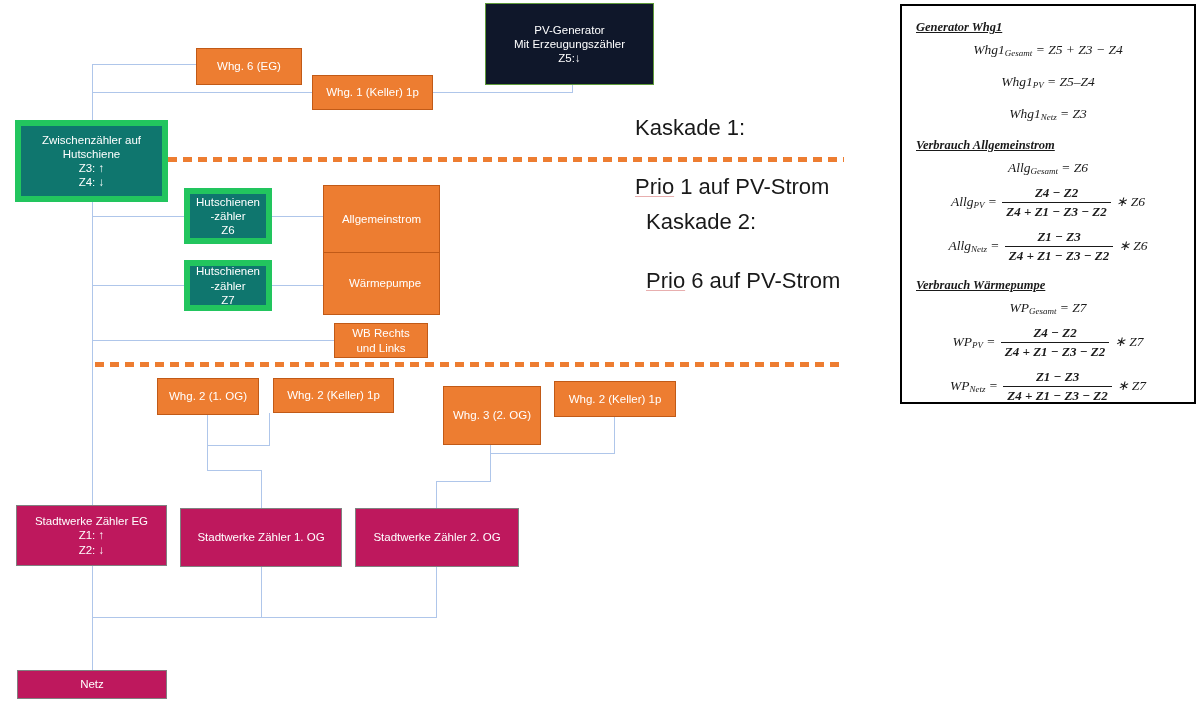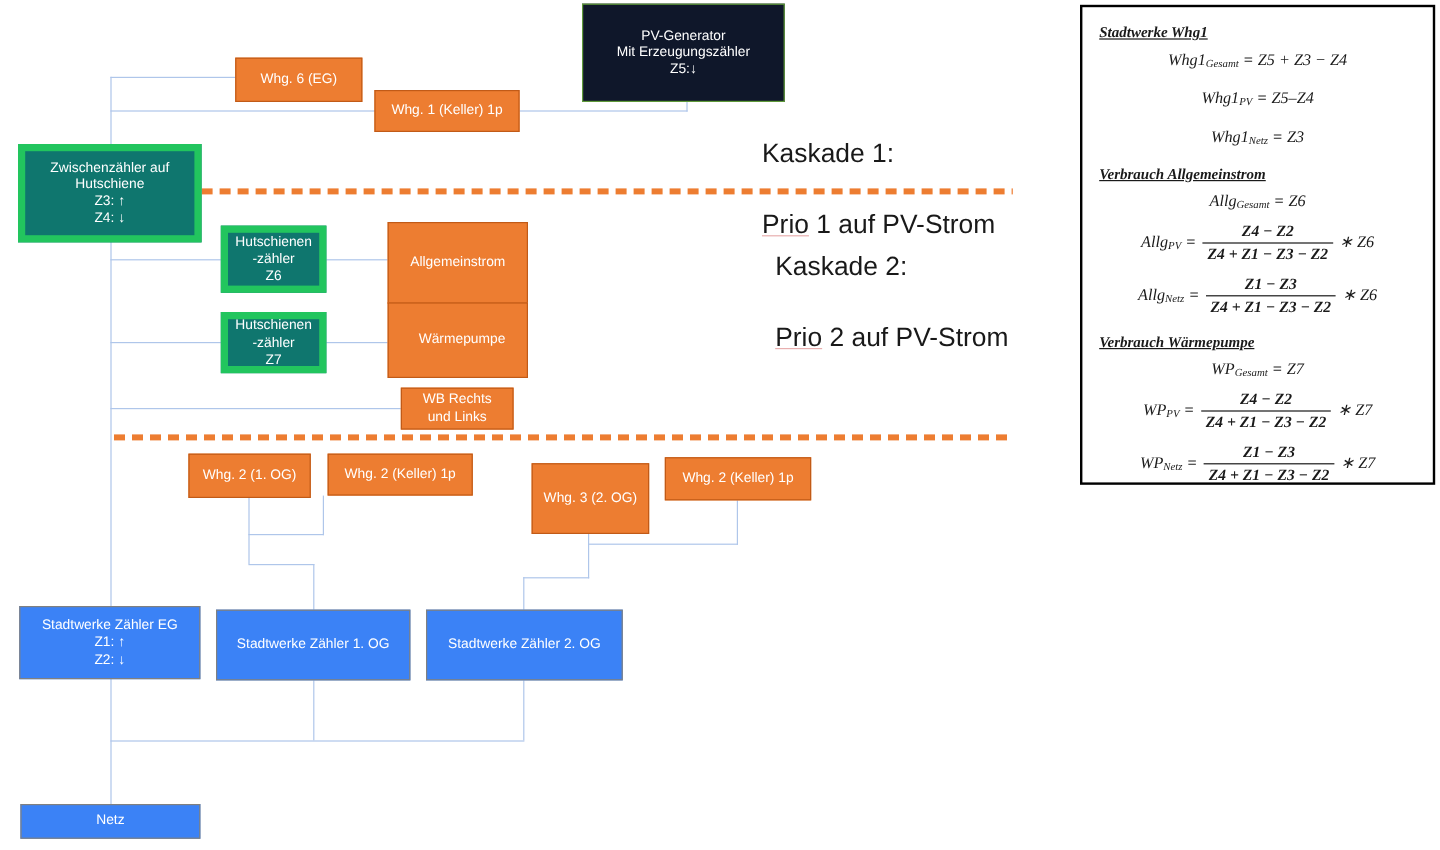--- a/index.html
+++ b/index.html
@@ -4,21 +4,21 @@
 <style>
   html,body{margin:0;padding:0;background:#ffffff;}
   body{width:1200px;height:708px;font-family:"Liberation Sans",sans-serif;overflow:hidden;}
   #stage{position:relative;width:1200px;height:708px;background:#fff;}
 
   .box{position:absolute;box-sizing:border-box;display:flex;align-items:center;justify-content:center;
        text-align:center;color:#ffffff;line-height:1.22;z-index:5;white-space:pre-line;}
   .box.orange{background:#ED7D31;border:1px solid #C15A17;}
   .box.blue{background:#0f766e;border:6px solid #22c55e;}
   .box.green{background:#0f172a;border:1px solid #5F9A3A;}
-  .box.gray{background:#3b82f6;border:1px solid #808080;}
+  .box.gray{background:#be185d;border:1px solid #808080;}
 
   
   .ln{position:absolute;background:#AFC6EA;z-index:1;}
   .lnh{height:1px;}
   .lnv{width:1px;}
 
   
   .sep{position:absolute;height:5px;z-index:4;
        background-image:linear-gradient(to right,#ED7D31 0 9px,rgba(0,0,0,0) 9px 15px);
        background-size:15px 5px;background-repeat:repeat-x;}
@@ -79,21 +79,21 @@
 
   <div class="sep" style="left:168px;top:157px;width:676px;"></div>
   <div class="sep" style="left:95px;top:362px;width:749px;"></div>
 
   <div class="kask" style="left:618px;top:84px;margin-left:17px;">
     <div>Kaskade 1:</div>
     <div><span class="u">Prio</span><span> 1 auf PV-Strom</span></div>
   </div>
   <div class="kask" style="left:646px;top:178px;">
     <div>Kaskade 2:</div>
-    <div><span class="u">Prio</span><span> 2 auf PV-Strom</span></div>
+    <div><span class="u">Prio</span><span> 6 auf PV-Strom</span></div>
   </div>
 
   <div class="box green" style="left:485px;top:3px;width:169px;height:82px;font-size:11.5px;">PV-Generator
 Mit Erzeugungszähler
 Z5:↓</div>
 
   <div class="box orange" style="left:196px;top:48px;width:106px;height:37px;font-size:11.5px;">Whg. 6 (EG)</div>
 
   <div class="box orange" style="left:312px;top:75px;width:121px;height:35px;font-size:11.5px;">Whg. 1 (Keller) 1p</div>
 
@@ -130,21 +130,21 @@
 Z2: ↓</div>
 
   <div class="box gray" style="left:180px;top:508px;width:162px;height:59px;font-size:11.5px;">Stadtwerke Zähler 1. OG</div>
 
   <div class="box gray" style="left:355px;top:508px;width:164px;height:59px;font-size:11.5px;">Stadtwerke Zähler 2. OG</div>
 
   <div class="box gray" style="left:17px;top:670px;width:150px;height:29px;font-size:11.5px;">Netz</div>
 
   <div id="panel">
 
-    <div class="fhead" style="margin-top:14px;">Stadtwerke Whg1</div>
+    <div class="fhead" style="margin-top:14px;">Generator Whg1</div>
 
     <div class="feq">
       <span class="nowrapf"><span>Whg1</span><span class="sub">Gesamt</span>
       <span>= Z5 + Z3 − Z4</span></span>
     </div>
 
     <div class="feq" style="margin-top:16px;">
       <span class="nowrapf"><span>Whg1</span><span class="sub">PV</span>
       <span>= Z5–Z4</span></span>
     </div>

